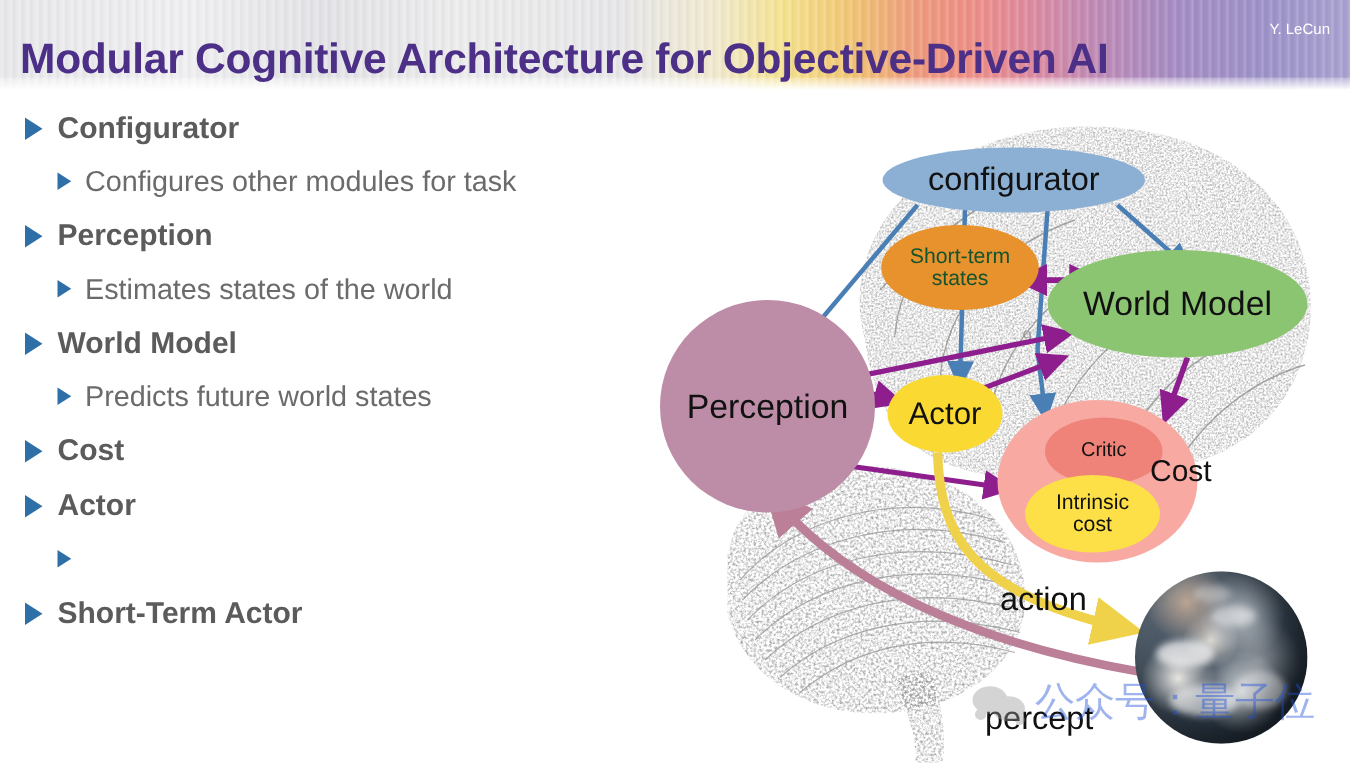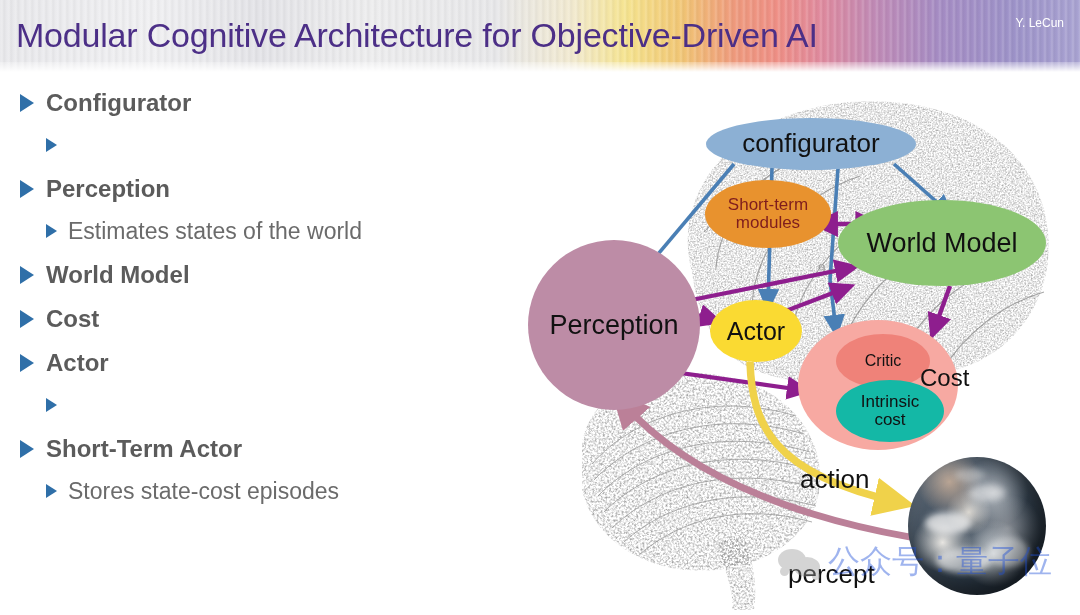--- a/index.html
+++ b/index.html
@@ -54,23 +54,23 @@
     pointer-events: none;
   }
   #banner-fade {
     position: absolute;
     left: 0; bottom: 0; width: 1080px; height: 10px;
     background: linear-gradient(180deg, rgba(255,255,255,0.25), #ffffff);
   }
   #slide-title {
     position: absolute;
     left: 16px;
-    top: 16px;
+    top: 28px;
     font-size: 34px;
-    font-weight: 400;
+    font-weight: 700;
     color: #4c2f87;
     letter-spacing: -0.2px;
     white-space: nowrap;
   }
   #author-tag {
     position: absolute;
     right: 16px;
     top: 3px;
     font-size: 12px;
     color: #ffffff;
@@ -149,21 +149,21 @@
 
   #node-configurator {
     left: 186px; top: 46px; width: 210px; height: 52px;
     background: #8cb0d4;
     font-size: 26px;
   }
   #node-stm {
     left: 185px; top: 108px; width: 126px; height: 68px;
     background: #e8922e;
     font-size: 17px;
-    color: #7f1d1d;
+    color: #14532d;
     font-weight: 500;
   }
   #node-worldmodel {
     left: 318px; top: 128px; width: 208px; height: 86px;
     background: #8cc572;
     font-size: 27px;
   }
   #node-perception {
     left: 8px; top: 168px; width: 172px; height: 170px;
     background: #bd8ca6;
@@ -177,22 +177,22 @@
   #node-cost-outer {
     left: 278px; top: 248px; width: 160px; height: 130px;
     background: #f7a9a2;
   }
   #node-critic {
     left: 316px; top: 262px; width: 94px; height: 54px;
     background: #ef8279;
     font-size: 16px;
   }
   #node-intrinsic {
-    left: 316px; top: 308px; width: 108px; height: 62px;
-    background: #14b8a6;
+    left: 300px; top: 308px; width: 108px; height: 62px;
+    background: #fde047;
     font-size: 17px;
     font-weight: 500;
   }
   #label-cost {
     left: 400px; top: 290px; width: 100px; height: 32px;
     font-size: 24px;
     justify-content: flex-start;
   }
   #label-action {
     left: 280px; top: 390px; width: 120px; height: 36px;
@@ -272,66 +272,67 @@
 
   <div id="bullets">
 
     <div class="bullet-group">
       <div class="b1">
         <span class="tri"></span>
         <span class="b1-label">Configurator</span>
       </div>
       <div class="b2">
         <span class="tri small"></span>
+        <span class="b2-label">Configures other modules for task</span>
       </div>
     </div>
 
     <div class="bullet-group">
       <div class="b1">
         <span class="tri"></span>
         <span class="b1-label">Perception</span>
       </div>
       <div class="b2">
         <span class="tri small"></span>
         <span class="b2-label">Estimates states of the world</span>
       </div>
     </div>
 
     <div class="bullet-group">
       <div class="b1">
         <span class="tri"></span>
         <span class="b1-label">World Model</span>
       </div>
-    </div>
-
-    <div class="bullet-group">
-      <div class="b1">
-        <span class="tri"></span>
-        <span class="b1-label">Cost</span>
-      </div>
-    </div>
-
-    <div class="bullet-group">
-      <div class="b1">
-        <span class="tri"></span>
-        <span class="b1-label">Actor</span>
-      </div>
       <div class="b2">
         <span class="tri small"></span>
-      </div>
-    </div>
-
-    <div class="bullet-group">
-      <div class="b1">
-        <span class="tri"></span>
-        <span class="b1-label">Short-Term Actor</span>
+        <span class="b2-label">Predicts future world states</span>
+      </div>
+    </div>
+
+    <div class="bullet-group">
+      <div class="b1">
+        <span class="tri"></span>
+        <span class="b1-label">Cost</span>
+      </div>
+    </div>
+
+    <div class="bullet-group">
+      <div class="b1">
+        <span class="tri"></span>
+        <span class="b1-label">Actor</span>
       </div>
       <div class="b2">
         <span class="tri small"></span>
-        <span class="b2-label">Stores state-cost episodes</span>
+      </div>
+    </div>
+
+    <div class="bullet-group">
+      <div class="b1">
+        <span class="tri"></span>
+        <span class="b1-label">Short-Term Actor</span>
       </div>
     </div>
 
   </div>
 
   <div id="diagram">
 
     <svg id="brain-layer" viewBox="0 0 560 543">
       <defs>
         <filter id="stipple">
@@ -439,21 +440,21 @@
       <div class="cloud" style="left:20%;top:66%;width:40%;height:18%;opacity:.85"></div>
       <div class="cloud" style="left:58%;top:58%;width:30%;height:22%;opacity:.55"></div>
       <div class="cloud" style="left:34%;top:8%;width:22%;height:10%;opacity:.5"></div>
     </div>
 
     <div class="node ellipse" id="node-configurator">
       <span>configurator</span>
     </div>
 
     <div class="node ellipse" id="node-stm">
-      <span><span>Short-term</span><br><span>modules</span></span>
+      <span><span>Short-term</span><br><span>states</span></span>
     </div>
 
     <div class="node ellipse" id="node-worldmodel">
       <span>World Model</span>
     </div>
 
     <div class="node ellipse" id="node-perception">
       <span>Perception</span>
     </div>
 

